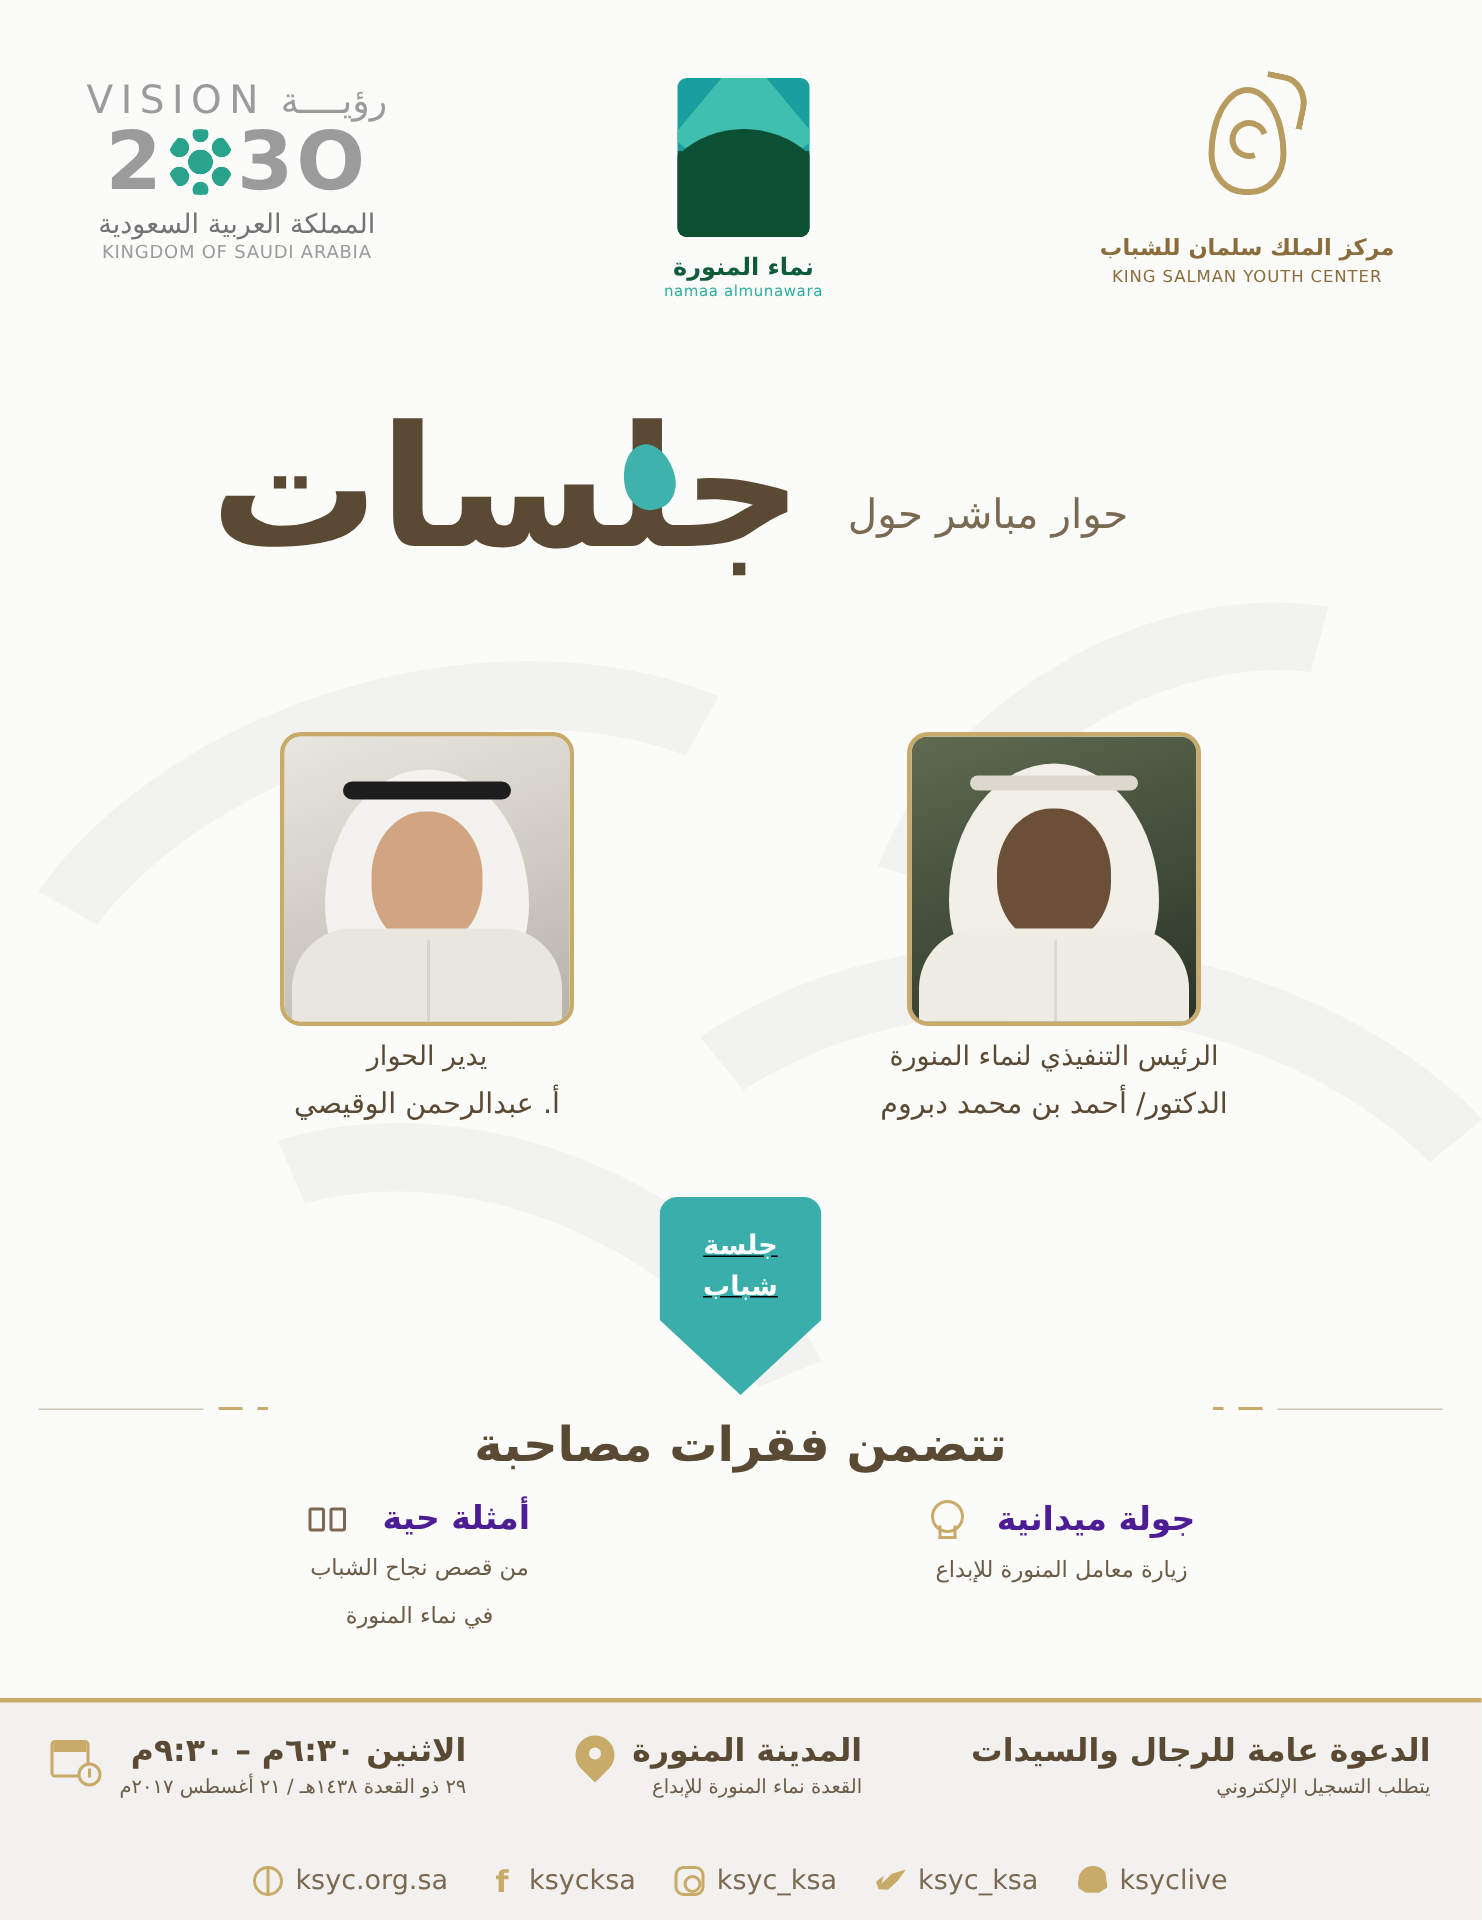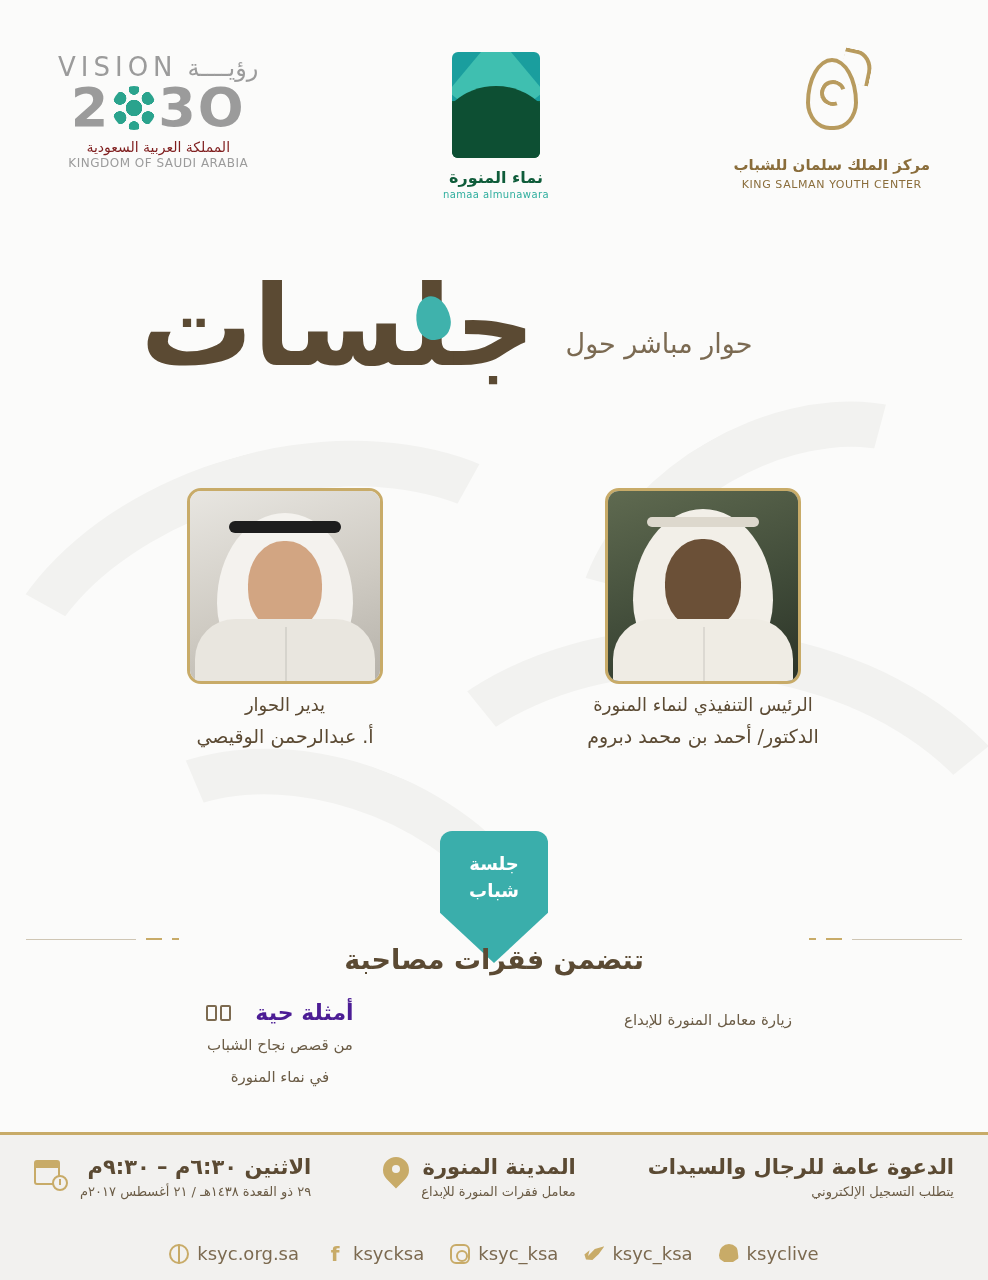--- a/index.html
+++ b/index.html
@@ -105,21 +105,21 @@
     background:
       radial-gradient(circle at 50% 50%, #2aa38d 0 26%, transparent 27%),
       radial-gradient(circle at 18% 28%, #2aa38d 0 13%, transparent 14%),
       radial-gradient(circle at 82% 28%, #2aa38d 0 13%, transparent 14%),
       radial-gradient(circle at 18% 72%, #2aa38d 0 13%, transparent 14%),
       radial-gradient(circle at 82% 72%, #2aa38d 0 13%, transparent 14%),
       radial-gradient(circle at 50% 8%, #2aa38d 0 11%, transparent 12%),
       radial-gradient(circle at 50% 92%, #2aa38d 0 11%, transparent 12%);
     display: inline-block;
   }
-  .vision-ar-bottom { font-size: 14px; color: #7f1d1d; margin-top: 6px; direction: rtl; }
+  .vision-ar-bottom { font-size: 18px; color: #737373; margin-top: 6px; direction: rtl; }
   .vision-en-bottom { font-size: 12px; color: #9b9b9b; letter-spacing: .5px; margin-top: 1px; }
 
   
   .headline-row {
     position: absolute; top: 250px; left: 0; width: 100%;
     padding: 0 40px;
     display: flex; justify-content: center; align-items: center;
   }
   .headline-text { text-align: right; padding-left: 30px; }
   .kicker { font-size: 27px; color: #7b6a52; margin-bottom: 14px; }
@@ -179,22 +179,22 @@
   }
   .ph1 .ph-body { background: #e9e6df; }
   .ph2 .ph-body { background: #efece4; }
   .ph-thobe-line { position: absolute; bottom: 0; left: 50%; width: 2px; height: 54px; background: rgba(0,0,0,.08); }
 
   .sp-role { margin-top: 10px; font-size: 18px; color: #5b4a33; }
   .sp-name { margin-top: 10px; font-size: 19px; color: #5b4a33; }
 
   
   .shield-wrap {
-    position: absolute; top: 831px; left: 50%; transform: translateX(-50%);
-    width: 108px; height: 132px;
+    position: absolute; top: 798px; left: 50%; transform: translateX(-50%);
+    width: 108px; height: 132px; text-decoration: underline;
   }
   .shield {
     width: 100%; height: 100%;
     background: #3aaeab;
     border-radius: 12px 12px 46% 46% / 12px 12px 34% 34%;
     clip-path: polygon(0 0, 100% 0, 100% 62%, 50% 100%, 0 62%);
     display: flex; flex-direction: column;
     align-items: center; justify-content: flex-start;
     padding-top: 22px; gap: 6px;
   }
@@ -207,21 +207,21 @@
     padding: 0 26px;
   }
   .dash-group { display: flex; align-items: center; gap: 10px; }
   .dash-long { width: 110px; height: 1px; background: #cfc6b4; }
   .dash-mid { width: 16px; height: 2px; background: #c8ab68; }
   .dash-dot { width: 7px; height: 2px; background: #c8ab68; }
 
   
   .program-title {
     position: absolute; top: 944px; left: 0; width: 100%;
-    text-align: center; font-size: 27px; font-weight: bold; color: #5b4a33;
+    text-align: center; font-size: 32px; font-weight: bold; color: #5b4a33;
   }
   .program-items {
     position: absolute; top: 1000px; left: 0; width: 100%;
     display: flex; justify-content: center; gap: 128px;
   }
   .pi { text-align: center; width: 300px; }
   .pi-head {
     display: flex; align-items: center; justify-content: center; gap: 24px;
     font-size: 22px; font-weight: bold; color: #4c1d95;
   }
@@ -425,20 +425,24 @@
       <span class="dash-mid"></span>
       <span class="dash-long"></span>
     </div>
   </div>
 
   <div class="program-title">تتضمن فقرات مصاحبة</div>
 
   <div class="program-items">
 
     <div class="pi">
+      <div class="pi-head">
+        <span>جولة ميدانية</span>
+        <span class="icon-bulb"></span>
+      </div>
       <div class="pi-sub">زيارة معامل المنورة للإبداع</div>
     </div>
 
     <div class="pi">
       <div class="pi-head">
         <span>أمثلة حية</span>
         <span class="icon-book">
             <i></i>
             <i></i>
           </span>
@@ -454,21 +458,21 @@
       <div class="fcol">
         <div class="ftxt">
           <div class="ft-main">الدعوة عامة للرجال والسيدات</div>
           <div class="ft-sub">يتطلب التسجيل الإلكتروني</div>
         </div>
       </div>
 
       <div class="fcol">
         <div class="ftxt">
           <div class="ft-main">المدينة المنورة</div>
-          <div class="ft-sub">معامل فقرات المنورة للإبداع</div>
+          <div class="ft-sub">القعدة نماء المنورة للإبداع</div>
         </div>
         <span class="icon-pin"></span>
       </div>
 
       <div class="fcol">
         <div class="ftxt">
           <div class="ft-main">الاثنين ٦:٣٠م – ٩:٣٠م</div>
           <div class="ft-sub">٢٩ ذو القعدة ١٤٣٨هـ / ٢١ أغسطس ٢٠١٧م</div>
         </div>
         <span class="icon-cal">

